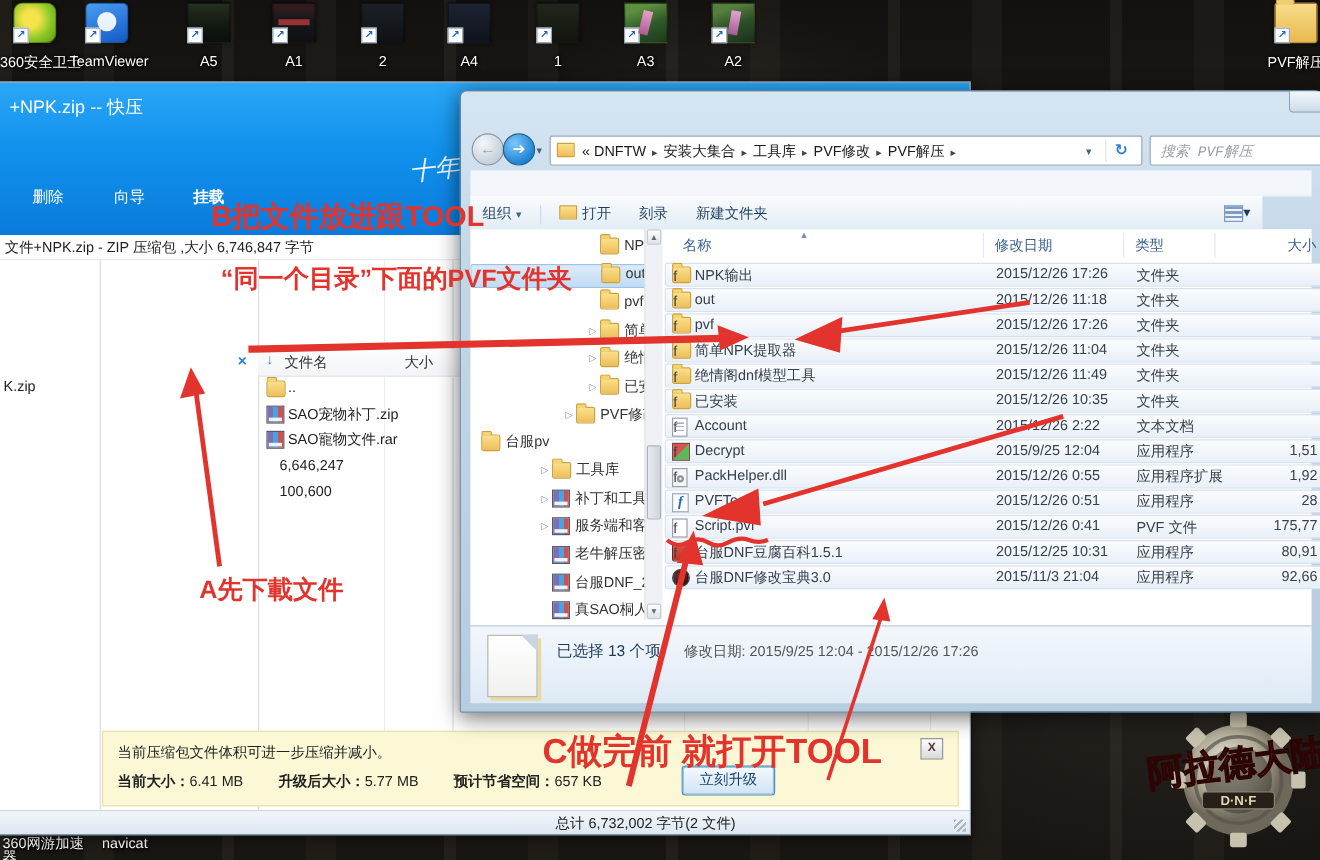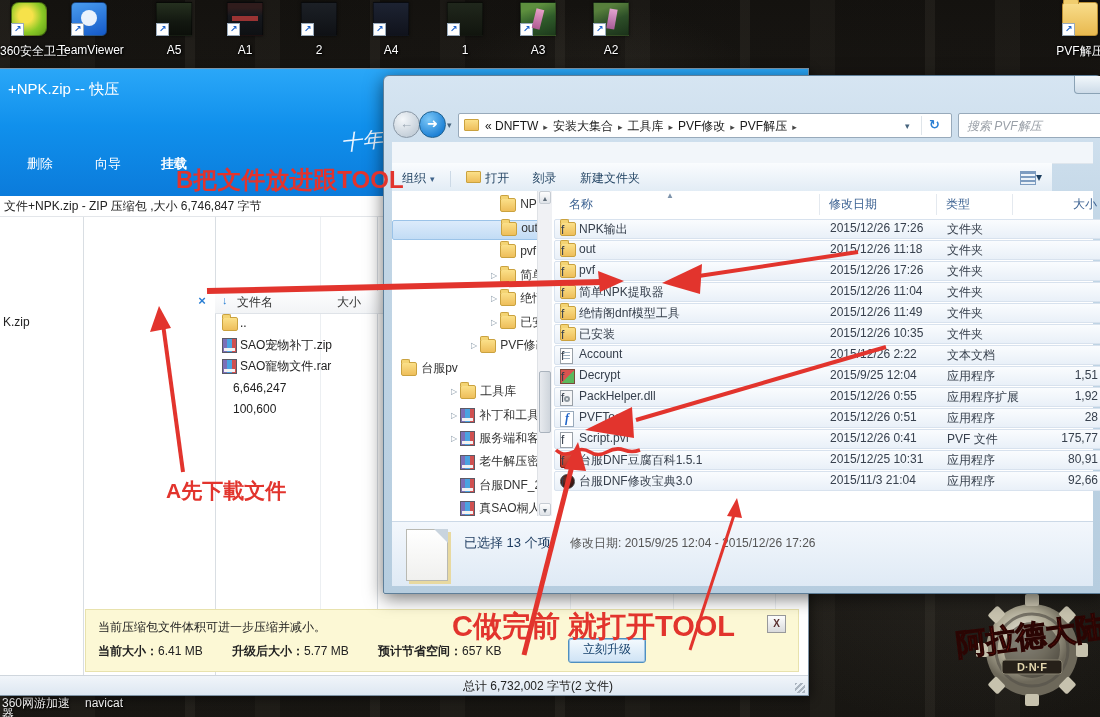--- a/index.html
+++ b/index.html
@@ -79,21 +79,21 @@
   #ex-fwd{left:35px;background:radial-gradient(circle at 35% 30%,#7cc8f8,#1b7fd4 75%);border:1px solid #20618f;color:#fff;}
   #ex-nav-dd{position:absolute;left:63px;top:44px;font-size:9px;color:#46637d;}
   #ex-addr{position:absolute;left:74px;top:37px;width:492px;height:23px;background:#fff;border:1px solid #98aabb;border-radius:2px;font-size:12px;color:#1a1a1a;}
   #ex-addr .fico{position:absolute;left:5px;top:5px;}
   #ex-crumbs{position:absolute;left:26px;top:4px;white-space:nowrap;}
   .crumb .sep{color:#444;font-size:9px;padding:0 5px;}
   #ex-addr-dd{position:absolute;left:446px;top:7px;font-size:9px;color:#46637d;}
   #ex-addr-sep{position:absolute;left:462px;top:2px;bottom:2px;width:1px;background:#dfe5ea;}
   #ex-refresh{position:absolute;left:470px;top:3px;color:#2a7fd4;font-size:13px;font-weight:bold;}
   #ex-search{position:absolute;left:574px;top:37px;width:160px;height:23px;background:#fff;border:1px solid #98aabb;border-radius:2px;font-size:12px;}
-  #ex-search .hint{position:absolute;left:8px;top:4px;color:#9aa0a8;font-style:italic;}
+  #ex-search .hint{position:absolute;left:8px;top:4px;color:#9aa0a8;font-style:italic;font-family:Liberation Mono, monospace;}
   #ex-menubar{position:absolute;left:8px;top:66px;width:701px;height:21px;background:#f2f6fa;border-bottom:1px solid #dfe6ed;font-size:12px;color:#1b1b1b;}
   .menu-item{display:inline-block;padding:20px 9px 0 9px;}
   #ex-cmdbar{position:absolute;left:8px;top:87px;width:660px;height:28px;background:linear-gradient(180deg,#fafcfe,#e2ecf5);border-bottom:1px solid #c9d8e6;font-size:12px;color:#1d3f5f;}
   .cmd-item{display:inline-block;padding:7px 10px 0 10px;}
   .cmd-item .dd{font-size:9px;color:#3f638a;padding-left:4px;}
   .cmd-sep{display:inline-block;width:1px;height:16px;background:#ccd9e6;vertical-align:middle;margin:0 2px;}
   .mini-folder{display:inline-block;width:13px;height:10px;background:linear-gradient(180deg,#fbe089,#eebe5a);border:1px solid #caa23f;border-radius:1px;vertical-align:-1px;margin-right:4px;position:relative;}
   #ex-views{position:absolute;right:10px;top:7px;}
   .views-glyph{display:inline-block;width:14px;height:12px;background:repeating-linear-gradient(180deg,#7d9cc0 0 2px,transparent 2px 4px);border:1px solid #7d9cc0;vertical-align:middle;}
   #ex-content{position:absolute;left:8px;top:115px;width:701px;height:330px;background:#fff;}
@@ -521,16 +521,17 @@
       <line x1="524" y1="655" x2="573" y2="462" stroke-width="5"></line>
       <polygon points="578,442 564,469 586,471" stroke="none"></polygon>
 
       <line x1="690" y1="650" x2="735" y2="512" stroke-width="3"></line>
       <polygon points="737,498 727,516 742,518" stroke="none"></polygon>
 
       <path d="M556,450 q8,7 17,2 t17,0 t17,0 t17,-2 t16,0" fill="none" stroke-width="3.5"></path>
     </g>
   </svg>
   <div class="anno" style="left:176px;top:164px;font-size:24px;z-index:40;">B把文件放进跟TOOL</div>
+  <div class="anno" style="left:184px;top:218px;font-size:21px;">“同一个目录”下面的PVF文件夹</div>
   <div class="anno" style="left:166px;top:477px;font-size:21px;">A先下載文件</div>
   <div class="anno" style="left:452px;top:607px;font-size:29px;">C做完前 就打开TOOL</div>
 
 </div>
 
 </body></html>

